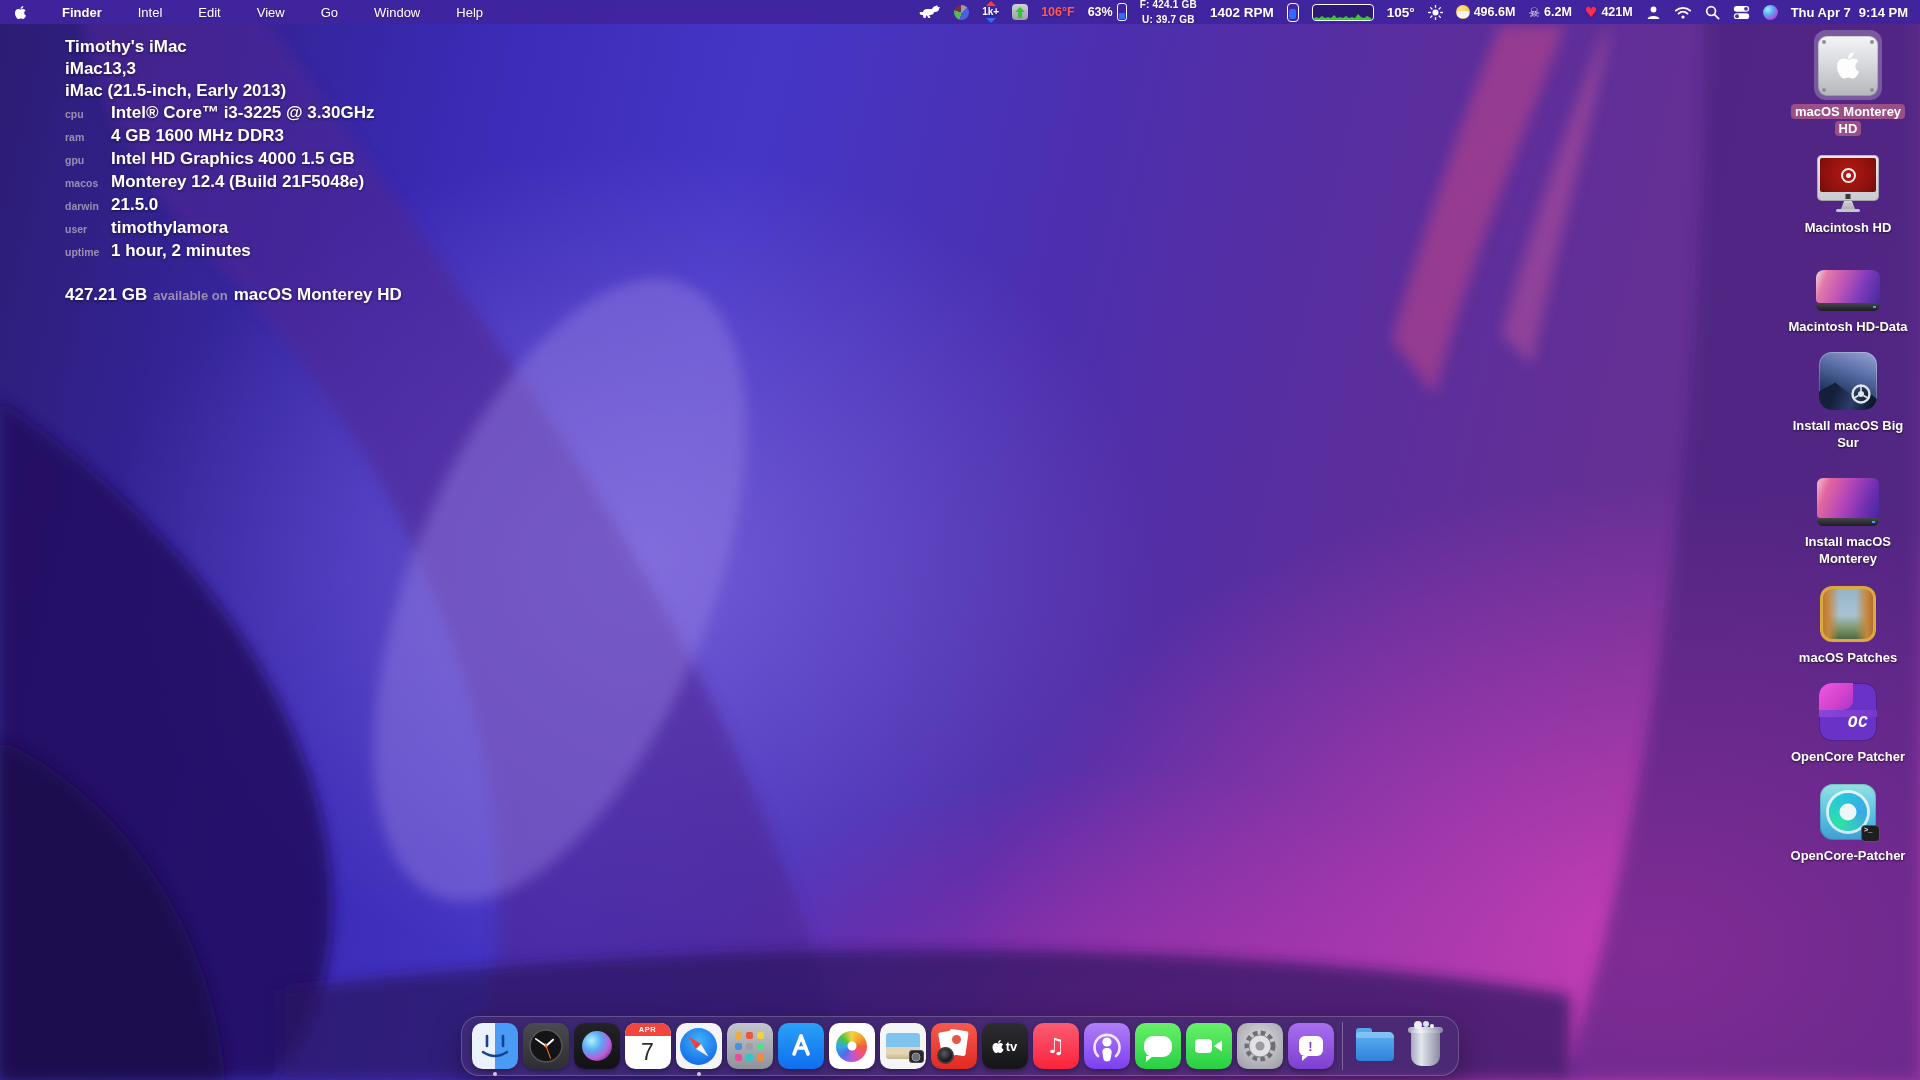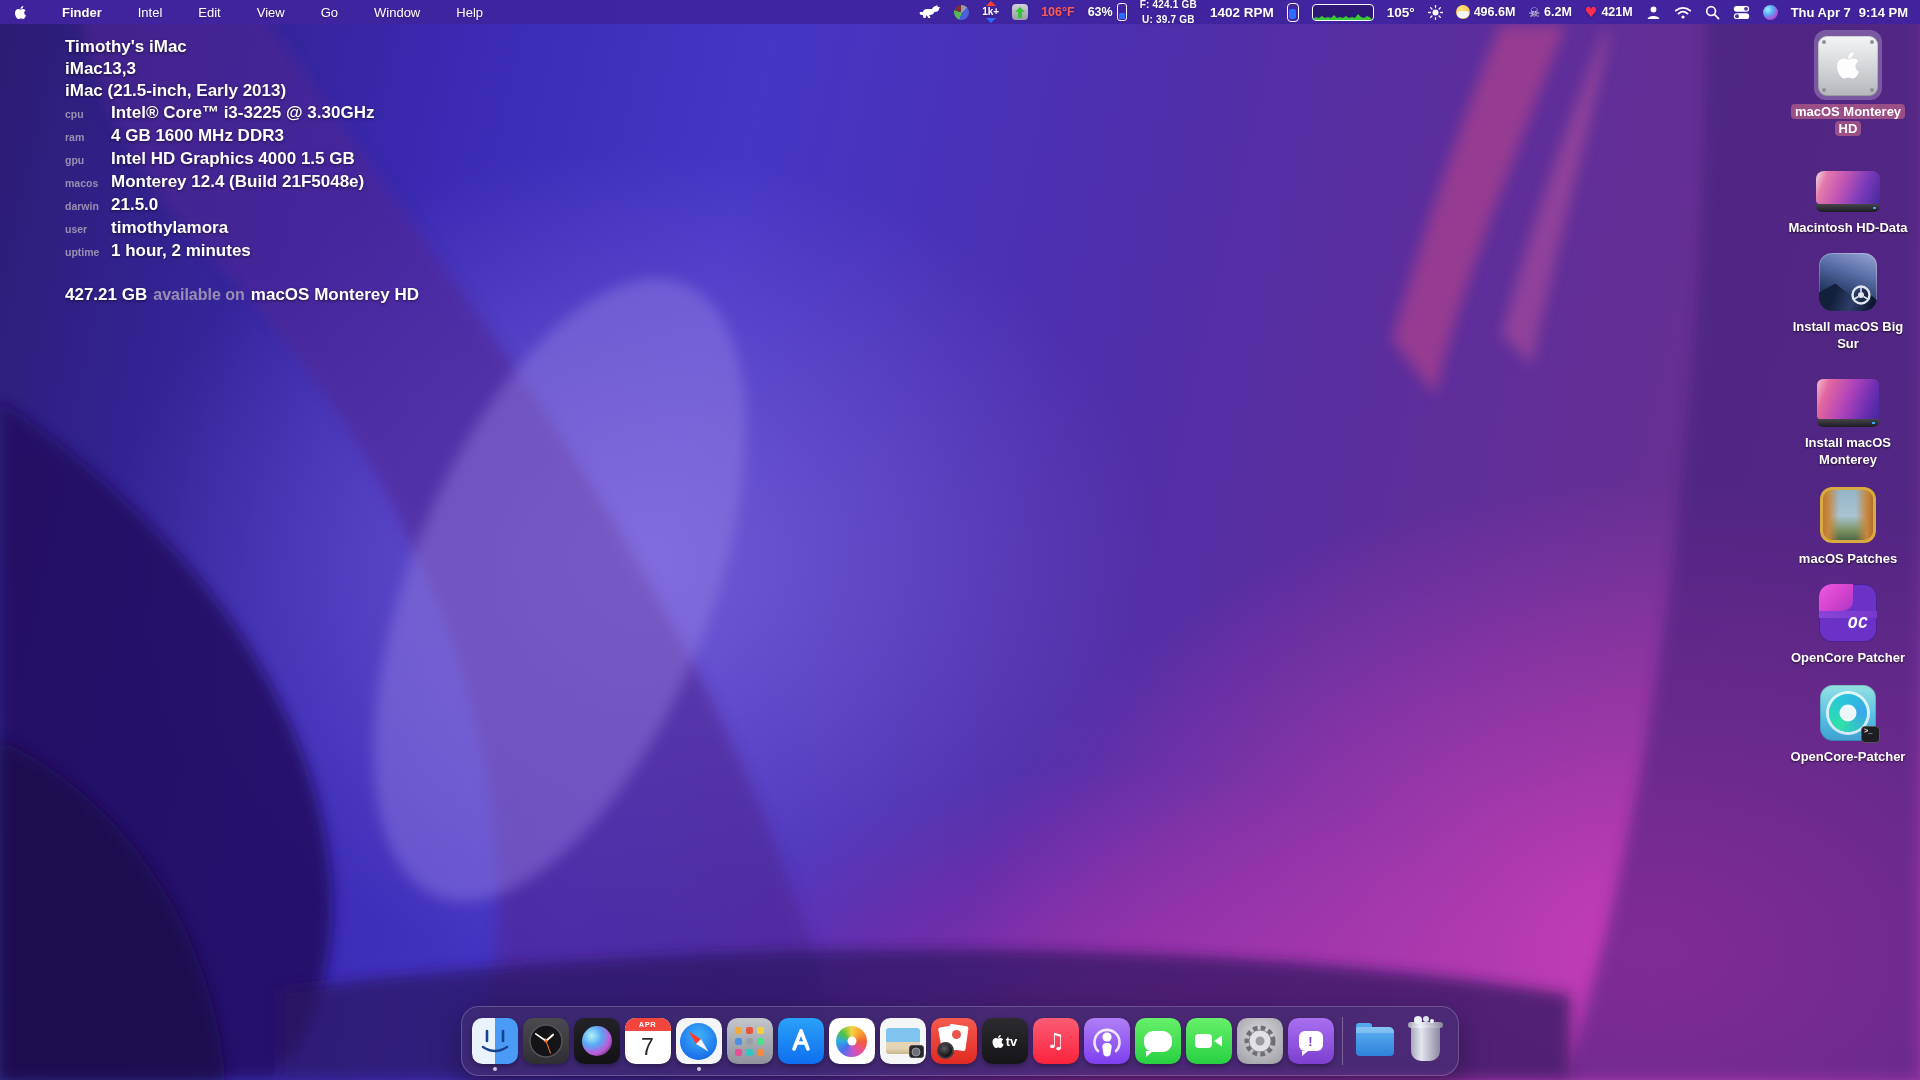--- a/index.html
+++ b/index.html
@@ -48,21 +48,21 @@
   .mb-time { font-weight:600; font-size:13px; display:flex; gap:8px; }
 
   
   #sysinfo { position:absolute; left:17px; top:36px; color:#fff; z-index:10; text-shadow:0 1px 3px rgba(0,0,0,.55);margin-left:48px; }
   #sysinfo .t { font-size:17px; font-weight:600; line-height:22px; }
   .info-grid { display:grid; grid-template-columns:46px auto; column-gap:0; align-items:baseline; }
   .info-grid .lbl { font-size:10.5px; font-weight:700; color:#9a8fb2; text-shadow:none; line-height:22px; }
   .info-grid .val { font-size:17px; font-weight:600; line-height:22px; }
   #storage-line { margin-top:22px; display:flex; align-items:baseline; gap:6px; }
   #storage-line .big { font-size:17px; font-weight:700; }
-  #storage-line .small { font-size:16px; font-weight:700; color:#9a8fb2; text-shadow:none; }
+  #storage-line .small { font-size:13px; font-weight:700; color:#9a8fb2; text-shadow:none; }
 
   
   #dicons { position:absolute; top:30px; right:6px; width:132px; display:flex; flex-direction:column; z-index:10; }
   .ditem { display:flex; flex-direction:column; align-items:center; margin-bottom:9px; }
   .dart { height:70px; display:flex; align-items:flex-end; justify-content:center; position:relative; padding:4px; border-radius:12px; }
   .dart.selected { background:rgba(255,255,255,.24); }
   .dlabel { margin-top:3px; font-size:13px; font-weight:700; color:#fff; text-align:center; line-height:17px;
     text-shadow:0 1px 2px rgba(0,0,0,.65); max-width:124px; }
   .dlabel.selected span { background:#9a4f86; border-radius:4px; padding:0 4px; box-decoration-break:clone; -webkit-box-decoration-break:clone; text-shadow:none; }
   .drive-silver { width:60px; height:60px; border-radius:9px; position:relative;
@@ -99,21 +99,21 @@
   .app-oc .octext { position:absolute; right:9px; bottom:9px; color:#fff; font-weight:700; font-style:italic; font-size:16px; letter-spacing:.5px; }
   .app-octeal { width:56px; height:56px; border-radius:13px; position:relative;
     background:linear-gradient(180deg,#93e2e2 0%,#55bde2 60%,#3f9fd0 100%); box-shadow:inset 0 0 0 1px rgba(0,0,0,.15); }
   .app-octeal .ringo { position:absolute; left:50%; top:50%; transform:translate(-50%,-50%); width:38px; height:38px; border-radius:50%;
     background:conic-gradient(from 210deg,#2fe0a8,#28c8d8,#3aa8e8,#2fe0a8); box-shadow:0 0 0 3px rgba(255,255,255,.75); }
   .app-octeal .ringo::after { content:""; position:absolute; left:50%; top:50%; transform:translate(-50%,-50%); width:17px; height:17px; border-radius:50%; background:#eef6fa; }
   .term-badge { position:absolute; right:-4px; bottom:-2px; width:19px; height:17px; background:#1d1d22; border:1px solid #55555c; border-radius:4px;
     color:#e8e8ee; font-size:7px; font-weight:700; font-family:"Liberation Mono", monospace; padding:1px 0 0 2px; line-height:1; }
 
   
-  #dock { position:absolute; bottom:4px; left:50%; transform:translateX(-50%); height:70px; z-index:20;
+  #dock { position:absolute; bottom:4px; left:50%; transform:translateX(-50%); height:60px; z-index:20;
     background:rgba(72,52,116,.48); border:1px solid rgba(255,255,255,.2); border-radius:18px;
     display:flex; align-items:center; padding:0 7px; box-shadow:0 10px 30px rgba(0,0,0,.35); }
   .dock-item { width:47px; height:47px; margin:0 2px; position:relative; display:flex; align-items:center; justify-content:center; }
   .dk { width:46px; height:46px; border-radius:10.5px; position:relative; overflow:hidden; display:flex; align-items:center; justify-content:center;
     box-shadow:0 2px 5px rgba(0,0,0,.35); }
   .run-dot { position:absolute; bottom:-6px; left:50%; transform:translateX(-50%); width:4px; height:4px; border-radius:50%; background:#cfc7de; }
   .dk-finder { background:linear-gradient(90deg,#eaf3fc 0 49%, #4a9bf5 51% 100%); }
   .dk-clock { background:linear-gradient(180deg,#4a4a50,#2e2e33); }
   .dk-siri { background:linear-gradient(180deg,#232327,#121215); }
   .dk-siri .orb { width:30px; height:30px; border-radius:50%;
@@ -348,20 +348,35 @@
           <span class="screw" style="left:4px;bottom:4px;"></span>
             <span class="screw" style="right:4px;bottom:4px;"></span>
           <svg style="position:absolute;left:50%;top:50%;transform:translate(-50%,-52%);" viewBox="0 0 384 512" width="24" height="30">
               <path fill="#fdfdfe" d="M318.7 268.7c-.2-36.7 16.4-64.4 50-84.8-18.8-26.9-47.2-41.7-84.7-44.6-35.5-2.8-74.3 20.7-88.5 20.7-15 0-49.4-19.7-76.4-19.7C63.3 141.2 4 184.8 4 273.5q0 39.3 14.4 81.2c12.8 36.7 59 126.7 107.2 125.2 25.2-.6 43-17.9 75.8-17.9 31.8 0 48.3 17.9 76.4 17.9 48.6-.7 90.4-82.5 102.6-119.3-65.2-30.7-61.7-90-61.7-91.9zm-56.6-164.2c27.3-32.4 24.8-61.9 24-72.5-24.1 1.4-52 16.4-67.9 34.9-17.5 19.8-27.8 44.3-25.6 71.9 26.1 2 49.9-11.4 69.5-34.3z"></path>
             </svg>
         </div>
       </div>
       <div class="dlabel selected"><span>macOS Monterey HD</span></div>
     </div>
 
+    <div class="ditem">
+      <div class="dart">
+        <div class="imac">
+          <div class="screen">
+              <div class="red">
+                <div class="ring"></div>
+              </div>
+              <div class="chinlogo"></div>
+            </div>
+          <div class="stand"></div>
+            <div class="base"></div>
+        </div>
+      </div>
+      <div class="dlabel"><span>Macintosh HD</span></div>
+    </div>
 
     <div class="ditem">
       <div class="dart">
         <div class="flatdrive" style="width:64px;">
           <div class="top" style="width:64px;height:33px;"></div>
           <div class="edge"></div>
         </div>
       </div>
       <div class="dlabel"><span>Macintosh HD-Data</span></div>
     </div>

